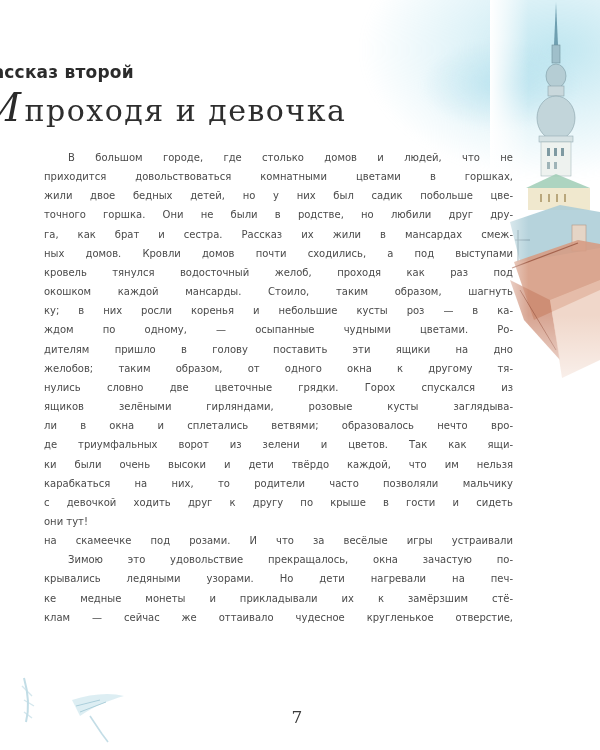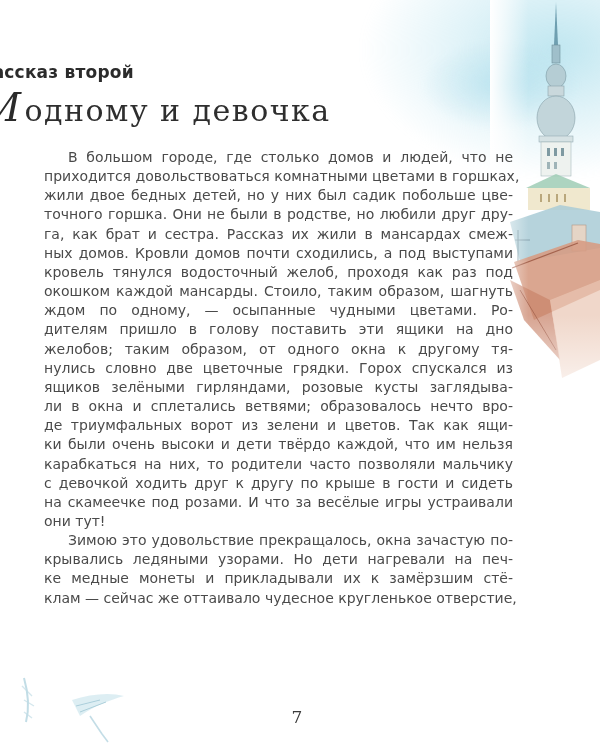--- a/index.html
+++ b/index.html
@@ -29,21 +29,21 @@
   .title {
     font-family: "DejaVu Serif", serif; font-size: 30px; color: #2e2e2e;
     margin-top: 2px; margin-left: -20px; letter-spacing: 1.5px;
   }
   .title .initial {
     font-family: "DejaVu Serif", serif; font-style: italic;
     font-size: 40px; color: #2a2a2a; margin-right: 2px;
   }
   .body-text {
     position: absolute; left: 44px; top: 148px; width: 469px;
-    font-family: "DejaVu Sans", sans-serif; font-size: 14px;
+    font-family: "DejaVu Sans", sans-serif; font-size: 10px;
     line-height: 19.15px; color: #4a4a4a;
   }
   .body-text p { margin: 0; text-align: justify; text-align-last: justify; }
   .body-text p .line { display: block; text-align: justify; text-align-last: justify; white-space: nowrap; }
   .body-text p .line.last { text-align-last: left; }
   .body-text p .line.indent { text-indent: 24px; }
   .page-number {
     position: absolute; left: 0; right: 0; top: 707px; text-align: center;
     font-family: "DejaVu Serif", serif; font-size: 17px; color: #3a3a3a;
     margin-left: -6px;
@@ -100,47 +100,48 @@
     <polygon points="20,280 60,300 70,360 34,320" fill="#c9856c" opacity="0.75"></polygon>
     <line x1="22" y1="268" x2="88" y2="243" stroke="#a4634e" stroke-width="1.2"></line>
     <line x1="30" y1="290" x2="66" y2="350" stroke="#a4634e" stroke-width="0.8"></line>
     <polygon points="60,300 110,280 110,360 72,378" fill="#e9c6b4" opacity="0.7"></polygon>
     <rect x="0" y="0" width="110" height="420" fill="url(#fadeL)"></rect>
     <rect x="0" y="0" width="110" height="420" fill="url(#fadeB)"></rect>
   </svg>
 
   <div class="header">
     <div class="subtitle">Рассказ второй</div>
-    <div class="title"><span class="initial">М</span><span>одному и девочка</span></div>
+    <div class="title"><span class="initial">М</span><span>проходя и девочка</span></div>
   </div>
 
   <div class="body-text">
     <p>
       <span class="line indent">В большом городе, где столько домов и людей, что не</span>
       <span class="line">приходится довольствоваться комнатными цветами в горшках,</span>
       <span class="line">жили двое бедных детей, но у них был садик побольше цве-</span>
       <span class="line">точного горшка. Они не были в родстве, но любили друг дру-</span>
       <span class="line">га, как брат и сестра. Рассказ их жили в мансардах смеж-</span>
       <span class="line">ных домов. Кровли домов почти сходились, а под выступами</span>
       <span class="line">кровель тянулся водосточный желоб, проходя как раз под</span>
       <span class="line">окошком каждой мансарды. Стоило, таким образом, шагнуть</span>
     </p>
     <p>
+      <span class="line">ку; в них росли коренья и небольшие кусты роз — в ка-</span>
       <span class="line">ждом по одному, — осыпанные чудными цветами. Ро-</span>
       <span class="line">дителям пришло в голову поставить эти ящики на дно</span>
       <span class="line">желобов; таким образом, от одного окна к другому тя-</span>
       <span class="line">нулись словно две цветочные грядки. Горох спускался из</span>
       <span class="line">ящиков зелёными гирляндами, розовые кусты заглядыва-</span>
       <span class="line">ли в окна и сплетались ветвями; образовалось нечто вро-</span>
       <span class="line">де триумфальных ворот из зелени и цветов. Так как ящи-</span>
       <span class="line">ки были очень высоки и дети твёрдо каждой, что им нельзя</span>
       <span class="line">карабкаться на них, то родители часто позволяли мальчику</span>
       <span class="line">с девочкой ходить друг к другу по крыше в гости и сидеть</span>
+      <span class="line last">они тут!</span>
       <span class="line">на скамеечке под розами. И что за весёлые игры устраивали</span>
-      <span class="line last">они тут!</span>
     </p>
     <p>
       <span class="line indent">Зимою это удовольствие прекращалось, окна зачастую по-</span>
       <span class="line">крывались ледяными узорами. Но дети нагревали на печ-</span>
       <span class="line">ке медные монеты и прикладывали их к замёрзшим стё-</span>
       <span class="line">клам — сейчас же оттаивало чудесное кругленькое отверстие,</span>
     </p>
   </div>
 
   <svg class="deco-bottom" viewBox="0 0 120 78" xmlns="http://www.w3.org/2000/svg">

